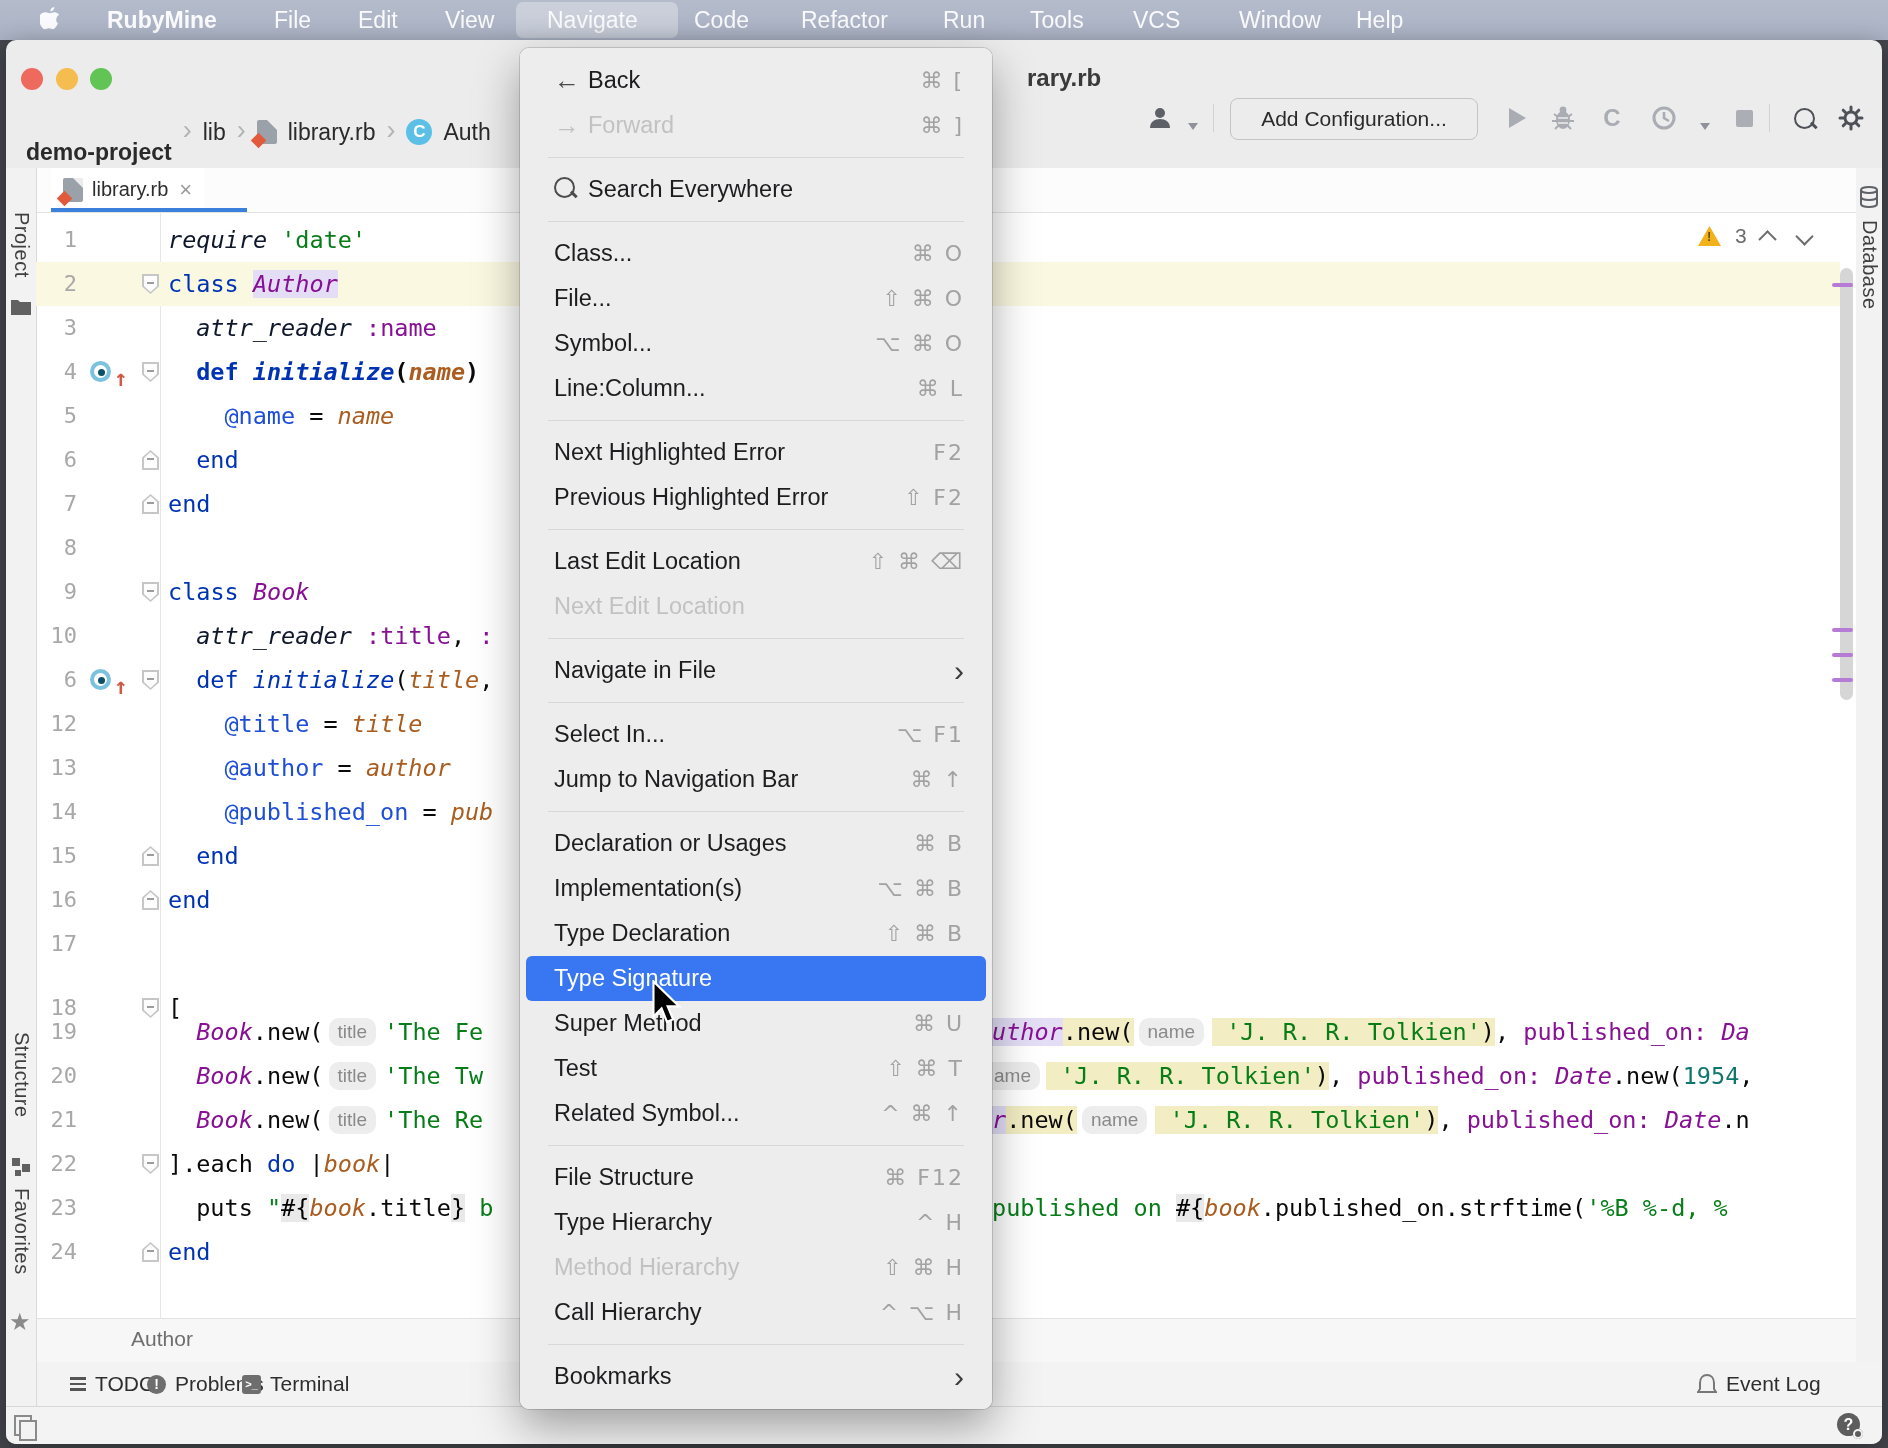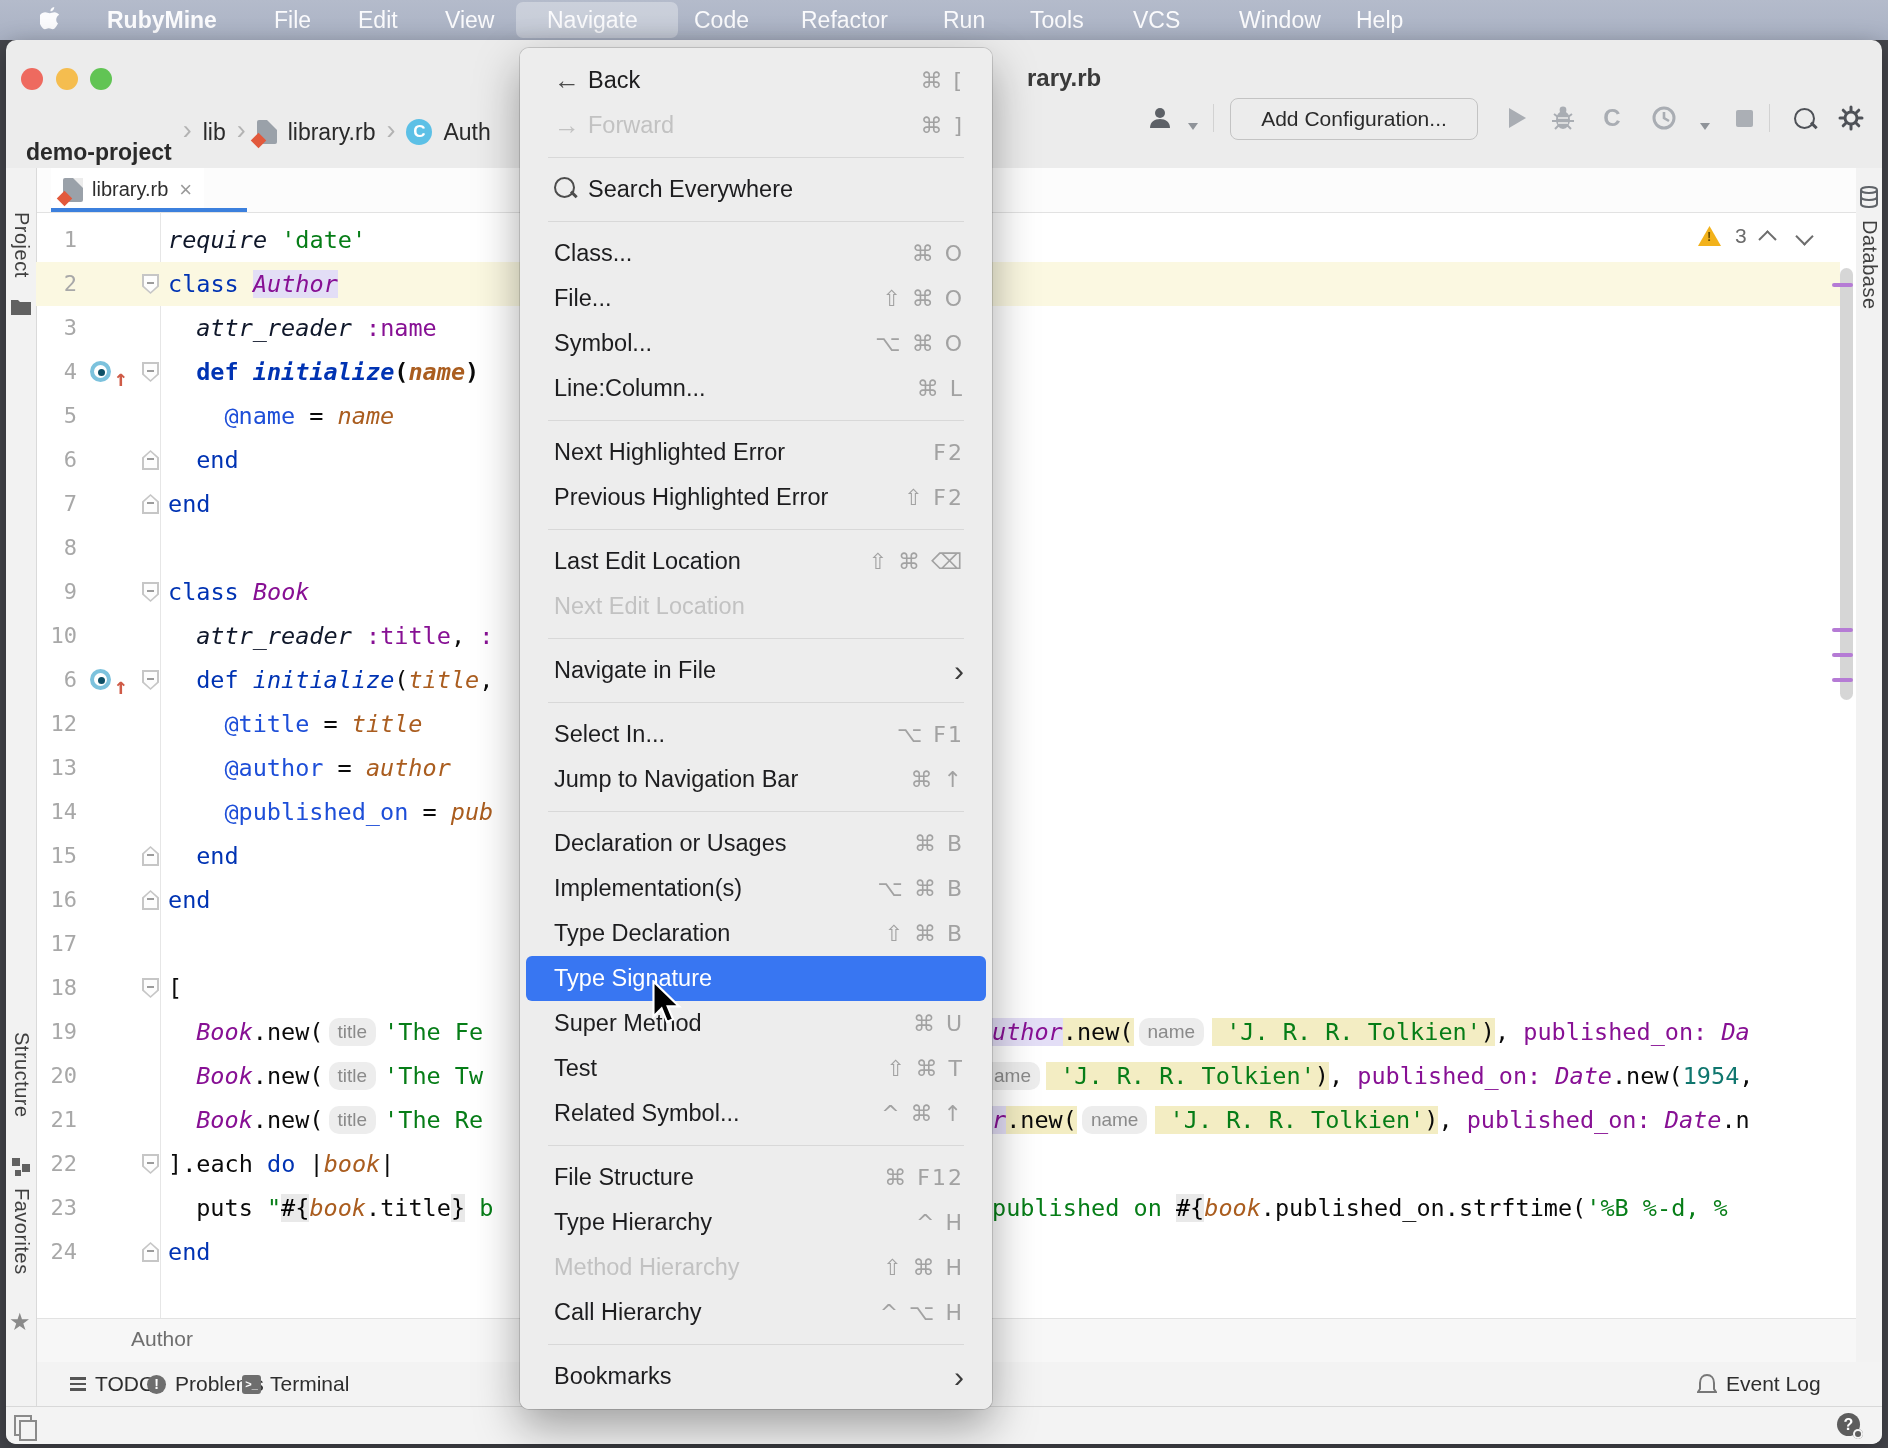--- a/index.html
+++ b/index.html
@@ -349,21 +349,21 @@
         <span class="fold c">
           <i></i>
           <b></b>
         </span>
         <span class="codetxt" style="left: 132px;"><span class="tk-kw">end</span></span>
       </div>
       <div class="cl" style="top: 710px;">
         <span class="lnum">17</span>
         <span class="codetxt" style="left: 132px;"></span>
       </div>
-      <div class="cl" style="top: 754px;">
+      <div class="cl" style="top: 774px;">
         <span class="lnum">18</span>
         <span class="fold o">
           <i></i>
           <b></b>
         </span>
         <span class="codetxt" style="left: 132px;"><span class="tk-pl">[</span></span>
       </div>
       <div class="cl" style="top: 798px;">
         <span class="lnum">19</span>
         <span class="codetxt" style="left: 160.2px;"><span class="tk-cls">Book</span><span class="tk-pl">.new(</span><span class="tk-pill">title</span><span class="tk-str">'The Fe</span></span>

